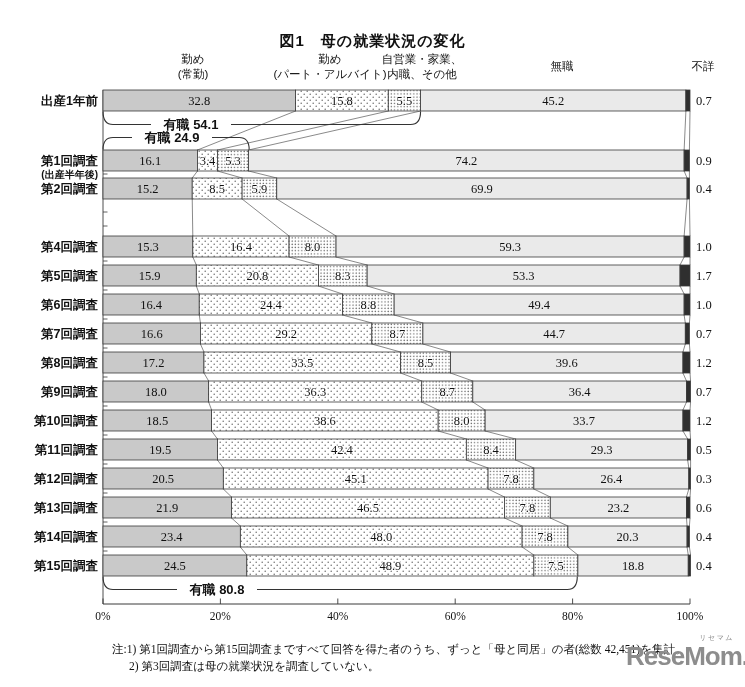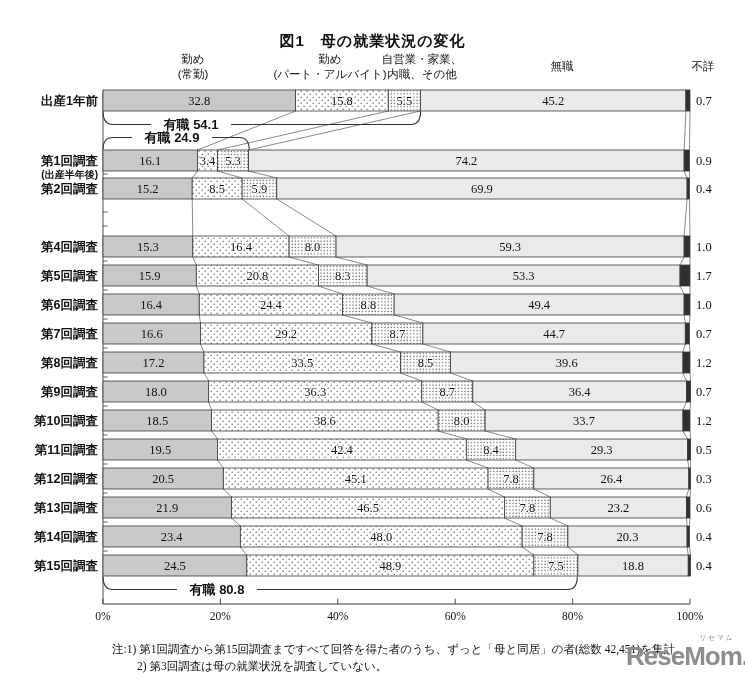--- a/index.html
+++ b/index.html
@@ -3,21 +3,21 @@
 <meta charset="utf-8">
 <style>
   html,body{margin:0;padding:0;background:#ffffff;}
   .page{position:relative;width:745px;height:687px;background:#ffffff;overflow:hidden;
         font-family:"Liberation Sans","DejaVu Sans",sans-serif;color:#111;}
   .title{position:absolute;top:32px;left:0;width:100%;text-align:center;
          font-size:15px;font-weight:bold;letter-spacing:1px;}
   svg{position:absolute;top:0;left:0;}
   .notes{position:absolute;left:112px;top:641px;font-size:11.5px;line-height:17px;
          font-family:"Liberation Serif","DejaVu Serif",serif;color:#111;}
-  .note2{margin-left:25px;}
+  .note2{margin-left:17px;}
   .logo{position:absolute;left:626px;top:634px;width:114px;text-align:right;color:#8d8d8d;}
   .furi{font-size:7px;letter-spacing:1.5px;margin-right:6px;line-height:8px;}
   .logotext{font-size:26px;font-weight:bold;letter-spacing:-1px;line-height:28px;
             font-family:"Liberation Sans","DejaVu Sans",sans-serif;}
 </style>
 </head>
 <body>
 
 <div class="page">
   <div class="title">図1　母の就業状況の変化</div>

